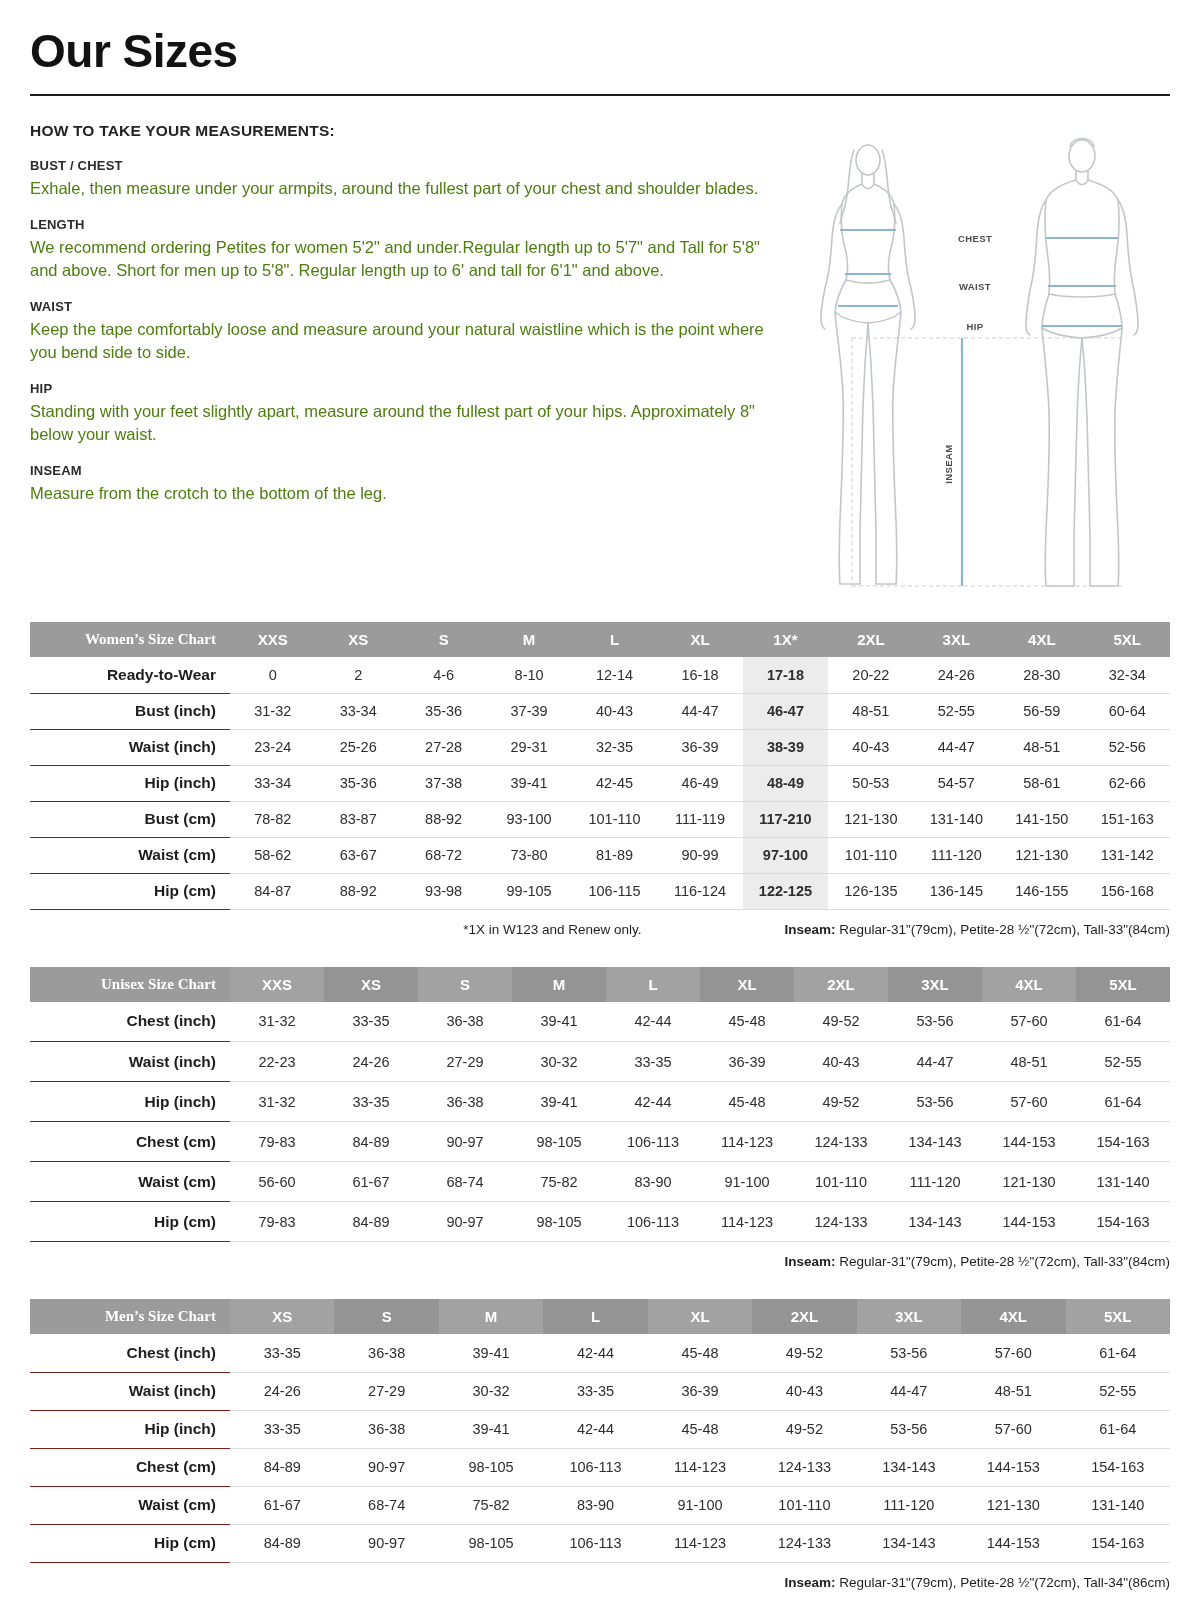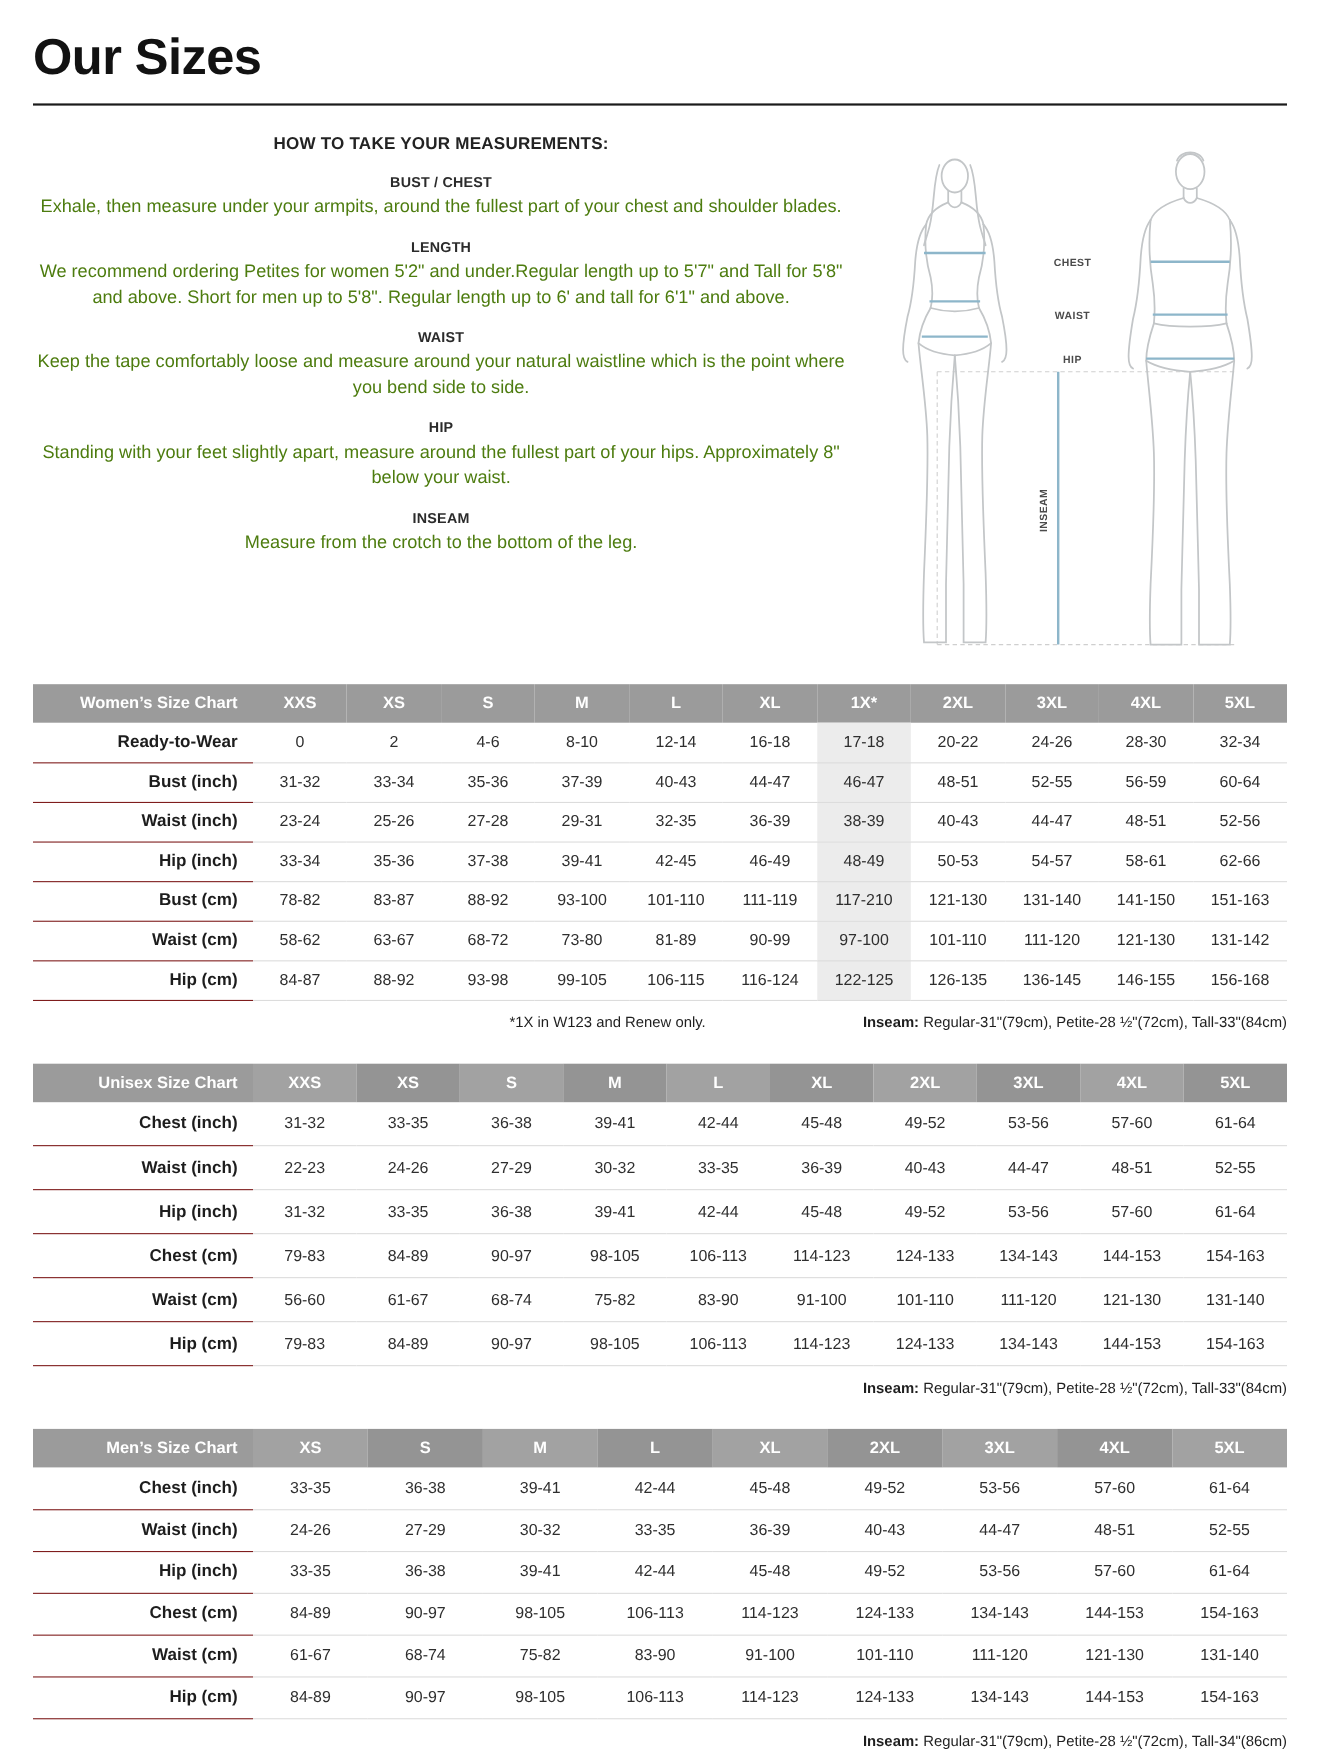--- a/index.html
+++ b/index.html
@@ -19,21 +19,21 @@
     color:#121212;
     margin:0 0 16px;
   }
   .title-rule {
     border:none;
     border-top:2px solid #1b1b1b;
     margin:0 0 26px;
   }
 
   .intro { display:flex; gap:18px; margin-bottom:26px; }
-  .intro-text { width:742px; flex:0 0 742px;text-align:center; }
+  .intro-text { width:742px; flex:0 0 742px; }
   .howto-heading {
     font-size:15.5px; font-weight:bold; letter-spacing:0.2px;
     margin:0 0 18px; color:#232323;
   }
   .measure-section h3 {
     font-size:13px; font-weight:bold; letter-spacing:0.2px;
     margin:0 0 4px; color:#2b2b2b;
   }
   .measure-section p {
     font-size:16.5px; line-height:1.36; color:#4d7c0f;
@@ -53,39 +53,39 @@
   .table-block { margin-bottom:30px; }
   .size-table {
     width:100%; border-collapse:collapse; table-layout:fixed;
   }
   .size-table thead th {
     background:#9b9b9b; color:#ffffff;
     font-size:15px; font-weight:bold;
     height:35px; text-align:center; padding:0 2px;
   }
   .size-table thead th.corner {
-    width:200px; text-align:right; padding-right:14px;
+    width:200px; text-align:right; padding-right:14px;font-family:Liberation Serif, serif;
   }
   .alt-head thead th.col-even { background:#a2a2a2; }
   .alt-head thead th.col-odd  { background:#949494; }
   .alt-head thead th.corner   { background:#9b9b9b; }
 
   .size-table tbody th {
     text-align:right; padding-right:14px;
     font-size:15.5px; font-weight:bold; color:#1d1d1d;
     border-bottom:1px solid #7f1d1d;
   }
   .size-table tbody td {
     text-align:center; font-size:14.5px; color:#2e2e2e;
     border-bottom:1px solid #dcdcdc; padding:0 2px;
   }
   .t-women  tbody th, .t-women  tbody td { height:36px; }
   .t-unisex tbody th, .t-unisex tbody td { height:40px; }
   .t-men    tbody th, .t-men    tbody td { height:38px; }
-  .size-table td.hl { background:#ececec; }
+  .size-table td.hl { background:#ececec;font-weight:bold; }
 
   .footnote-row {
     display:flex; align-items:baseline;
     font-size:13.5px; color:#1f1f1f; margin-top:12px;
   }
   .fn-left { margin-left:38%;text-align:right; }
   .fn-inseam { margin-left:auto; }
   .fn-inseam b { font-weight:bold; }
 </style>
 </head>

